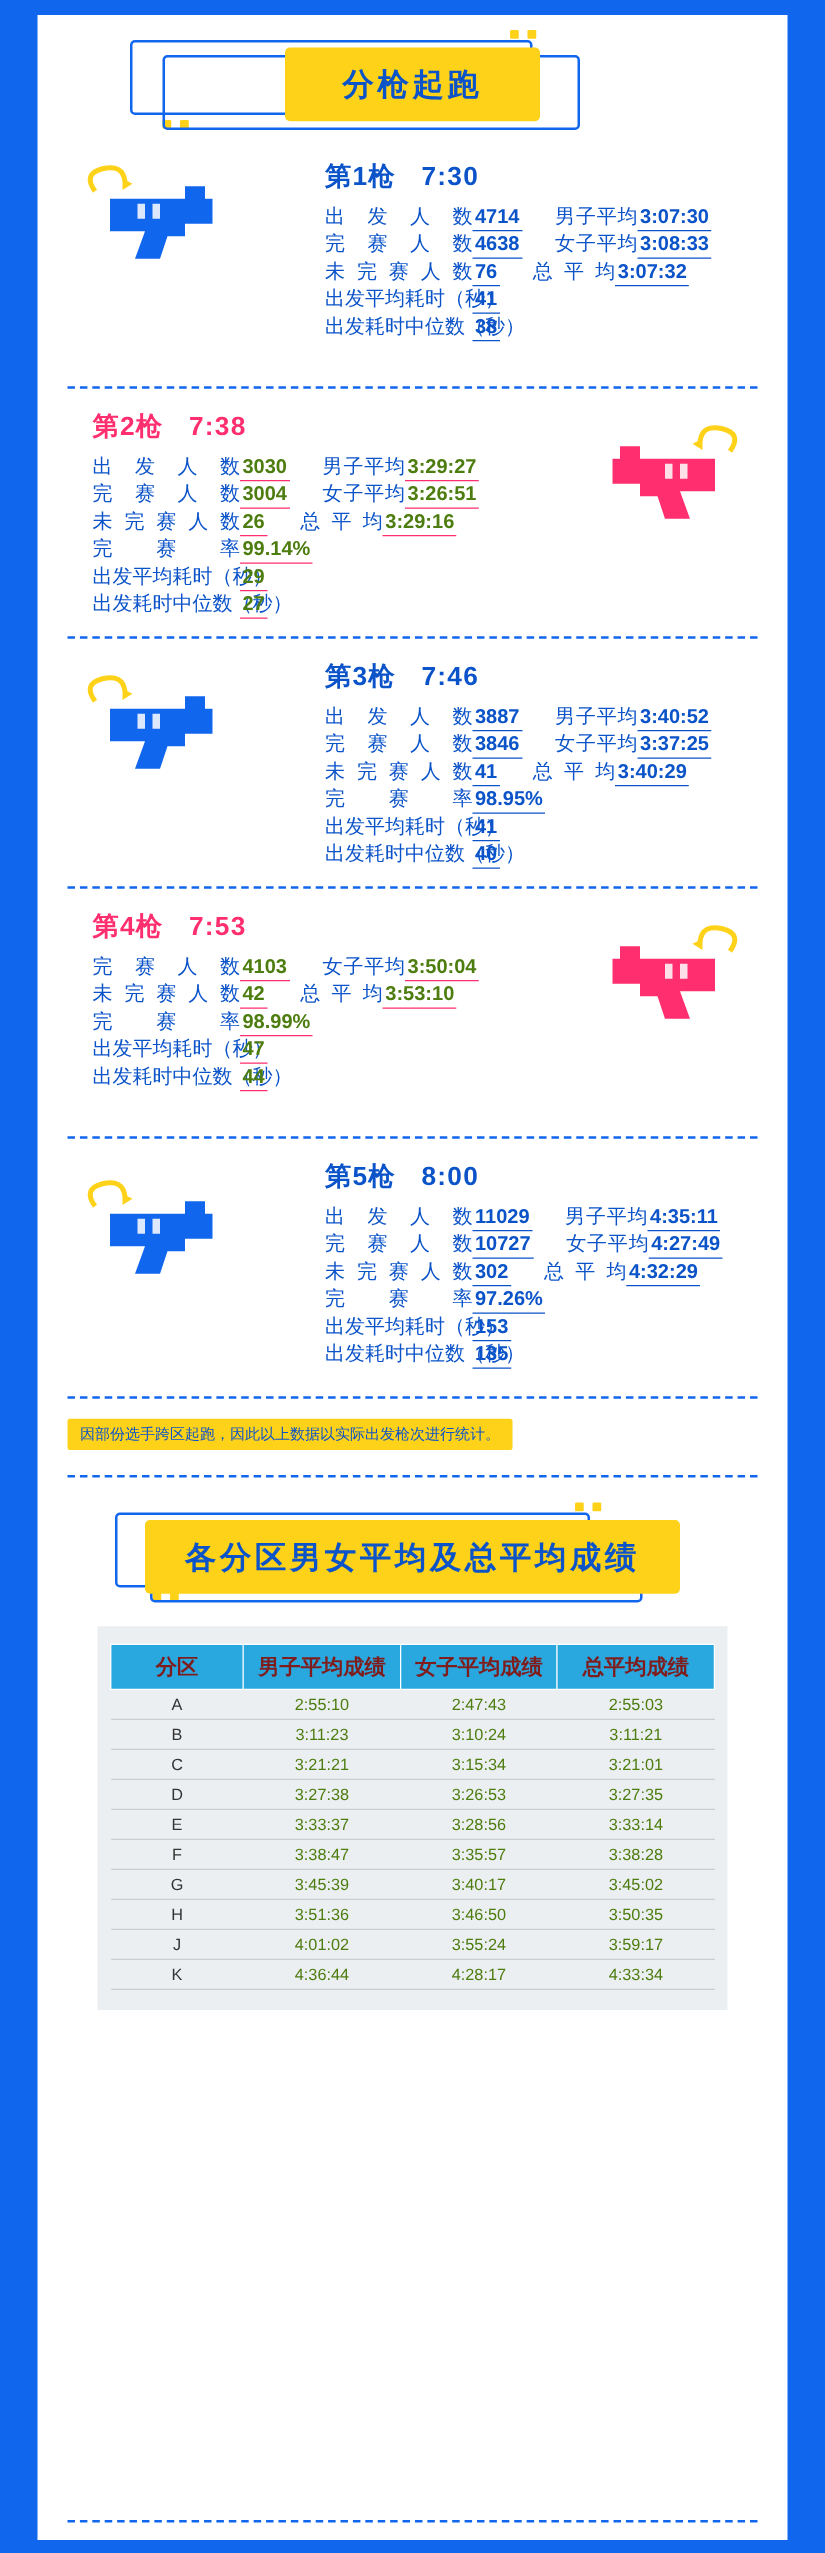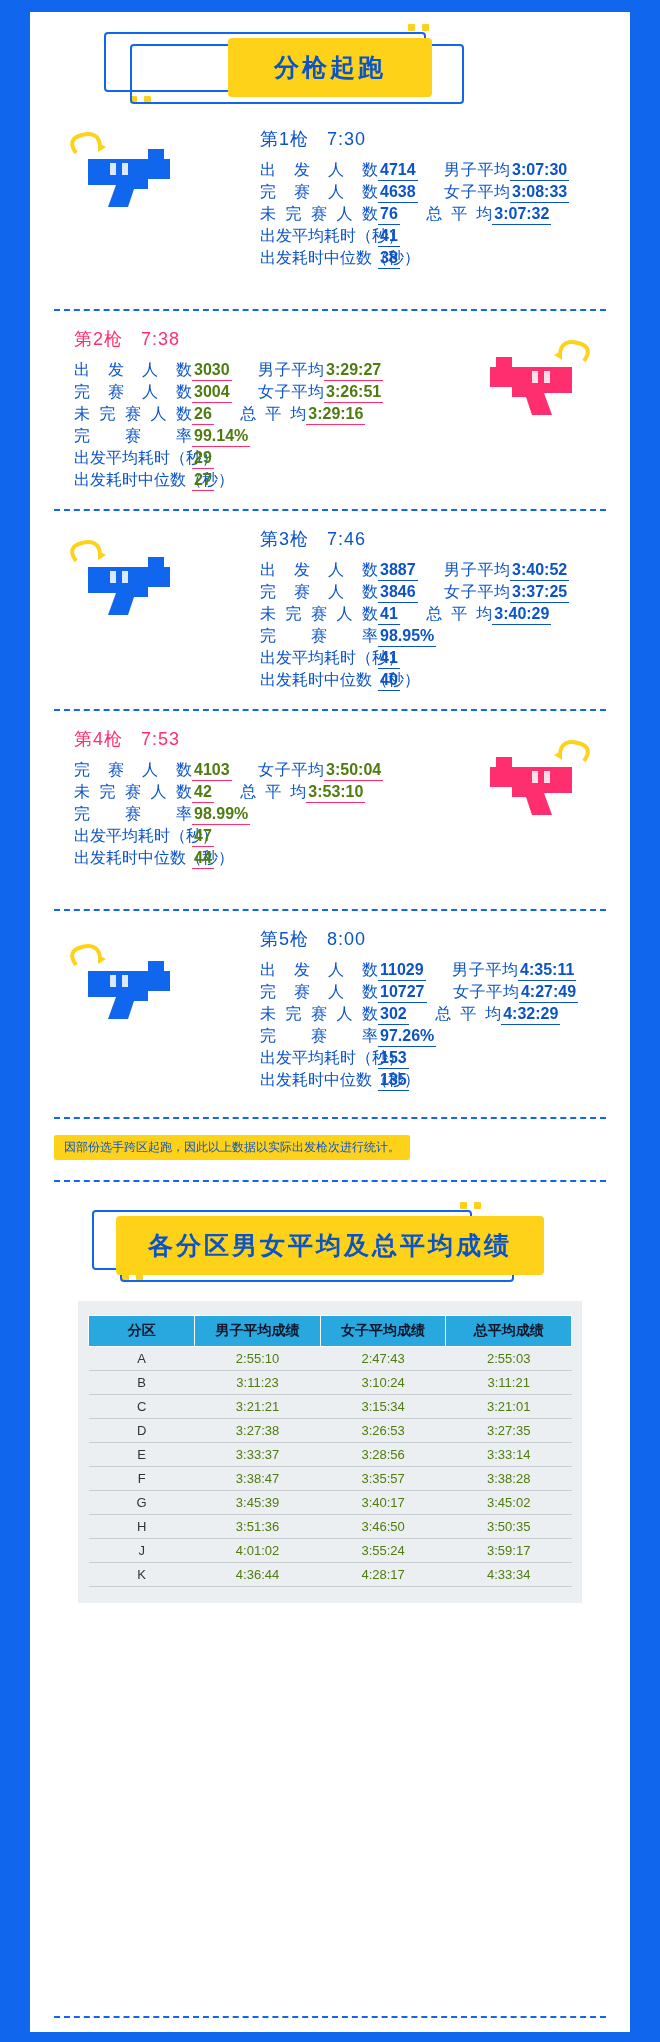--- a/index.html
+++ b/index.html
@@ -58,22 +58,22 @@
   .gun-block{
     position:relative;
     padding:16px 0 14px 0;
   }
   .divider{
     border-top:2px dashed #1166ee;
     margin:0 24px;
     height:0;
   }
   .gun-title{
-    font-size:18px;
-    font-weight:normal;
+    font-size:21px;
+    font-weight:bold;
     display:inline-block;
     position:relative;
     letter-spacing:1px;
   }
   .gun-title .under{
     position:absolute;
     left:-4px;right:-4px;bottom:1px;
     height:8px;
     background:#ffd21a;
     z-index:-1;
@@ -134,25 +134,25 @@
     padding:14px 10px 16px 10px;
   }
   table{
     border-collapse:collapse;
     width:100%;
     font-size:13px;
     color:#333;
   }
   thead th{
     background:#29a8e0;
-    color:#0f172a;
+    color:#7f1d1d;
     font-weight:bold;
     padding:6px 2px;
     border:1px solid #ffffff;
-    font-size:14px;
+    font-size:17px;
   }
   tbody td{
     padding:4px 2px;
     text-align:center;
     border-bottom:1px solid #c8cdd1;
     color:#4d7c0f;
   }
   tbody td.zone{color:#333;}
   .spacer{height:40px;}
 </style>

